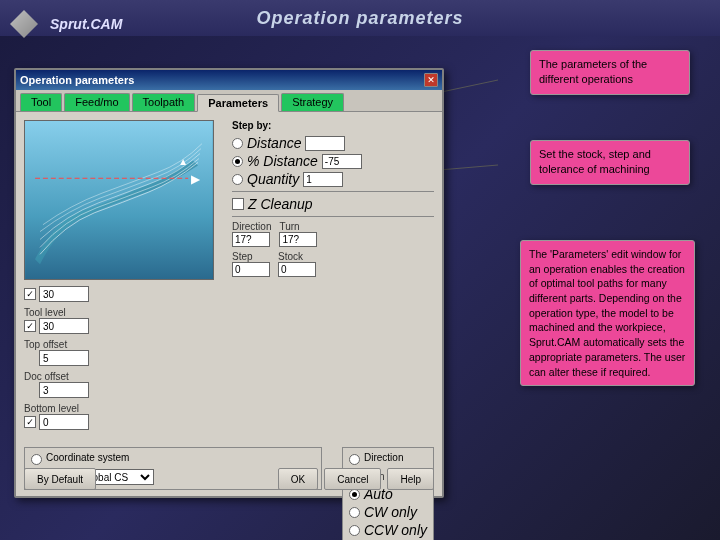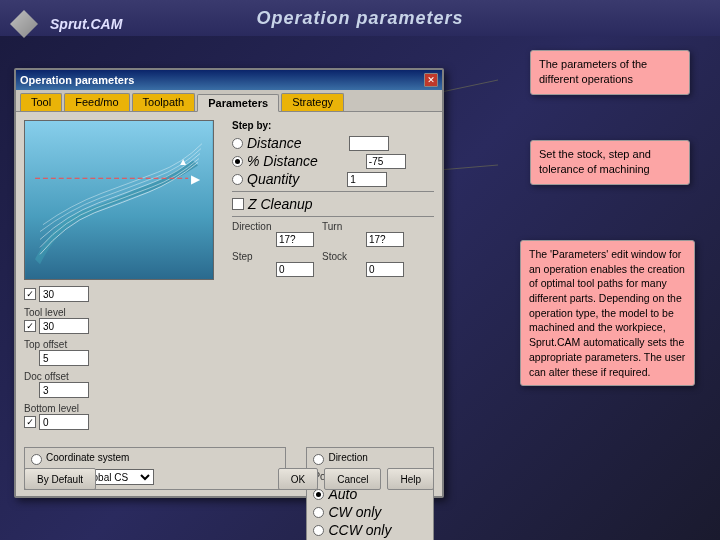--- a/index.html
+++ b/index.html
@@ -61,21 +61,21 @@
     .logo-text {
       color: #e0e0ff;
       font-size: 14px;
       font-weight: bold;
       font-style: italic;
     }
 
     
     .tooltip-box {
       position: absolute;
-      background: #fca5a5;
+      background: #ec4899;
       border: 1px solid #999;
       border-radius: 3px;
       padding: 6px 8px;
       font-size: 11px;
       line-height: 1.4;
       color: #000;
       box-shadow: 2px 2px 6px rgba(0,0,0,0.4);
     }
 
     .tooltip-box.top-right {
@@ -145,21 +145,21 @@
       background: #c8c4bc;
       border-bottom: 1px solid #888;
       padding-top: 3px;
       padding-left: 4px;
       gap: 2px;
     }
 
     .tab {
       padding: 2px 10px;
       font-size: 11px;
-      background: #eab308;
+      background: #22c55e;
       border: 1px solid #888;
       border-bottom: none;
       border-radius: 2px 2px 0 0;
       cursor: pointer;
       color: #000;
     }
 
     .tab.active {
       background: #d4d0c8;
       font-weight: bold;
@@ -271,21 +271,20 @@
       font-style: italic;
     }
 
     .inline-input {
       height: 15px;
       background: white;
       border: 1px solid #666;
       font-size: 10px;
       padding: 0 2px;
       width: 40px;
-      margin-left: 44px;
     }
 
     .cleanup-row {
       display: flex;
       align-items: center;
       gap: 4px;
       margin: 4px 0;
     }
 
     .cleanup-stock-row {

